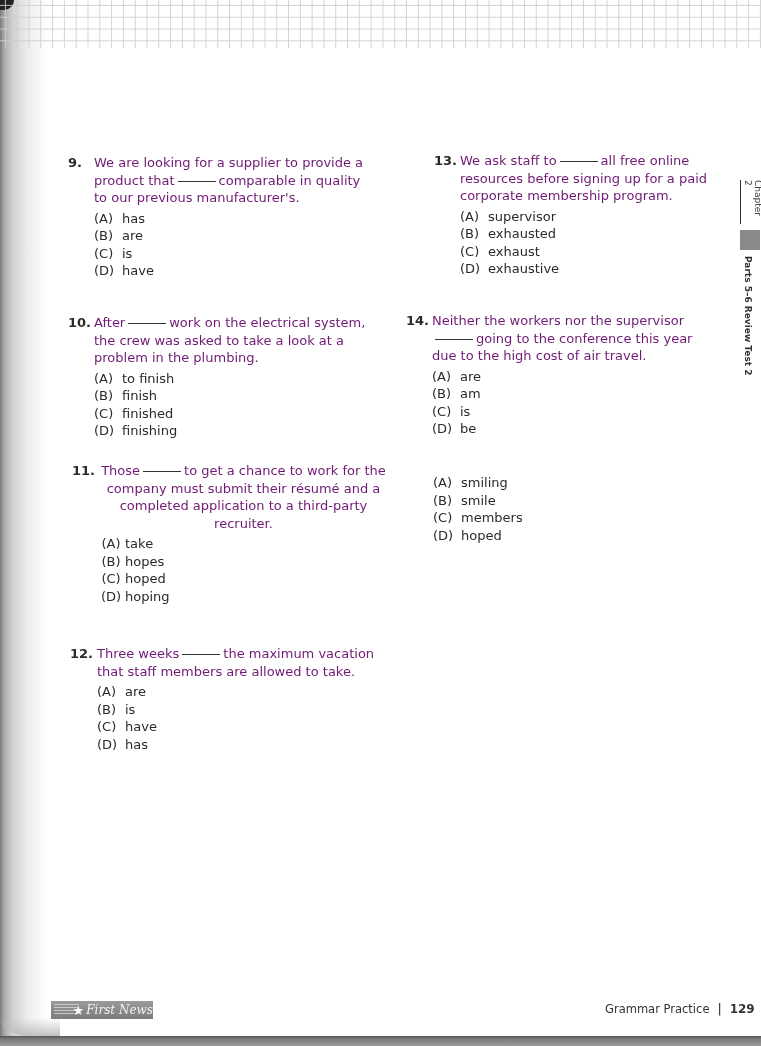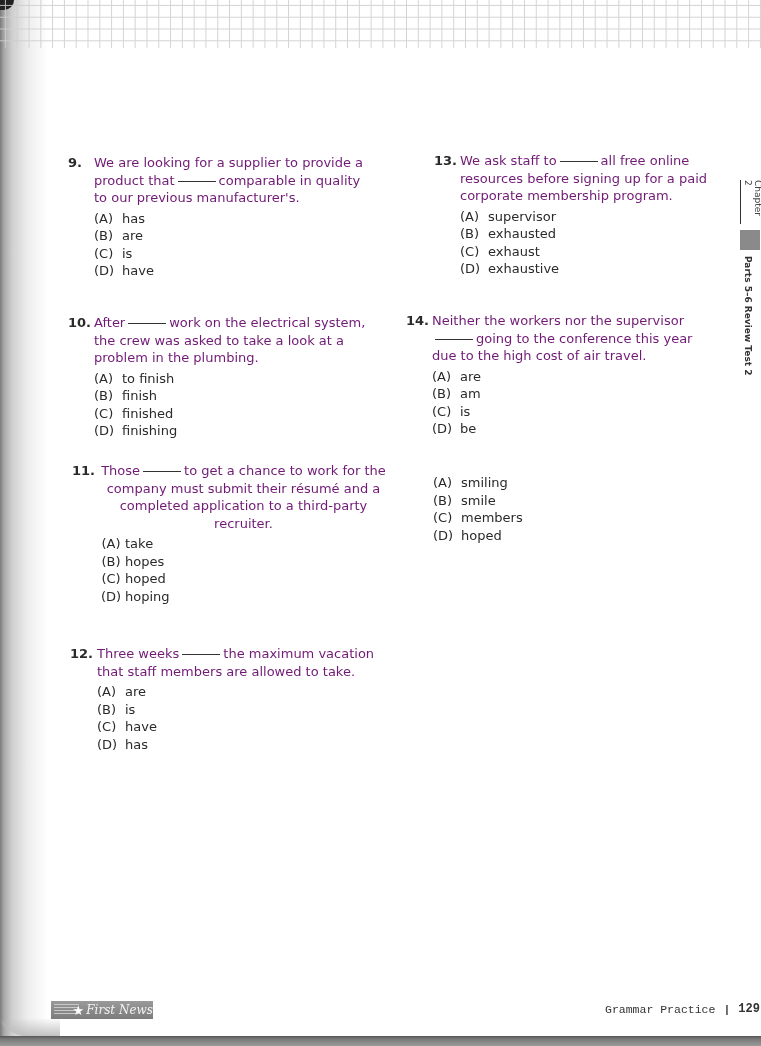--- a/index.html
+++ b/index.html
@@ -165,21 +165,20 @@
     }
 
     .footer-right {
       position: absolute;
       left: 605px; top: 1002px;
       font-size: 11.5px;
       color: #333;
       display: flex;
       align-items: center;
       white-space: nowrap;
-      font-family: Liberation Mono, monospace;
     }
     .footer-sep {
       margin: 0 8px;
       font-weight: bold;
       color: #444;
     }
     .page-number {
       font-weight: bold;
       font-size: 12px;
     }

